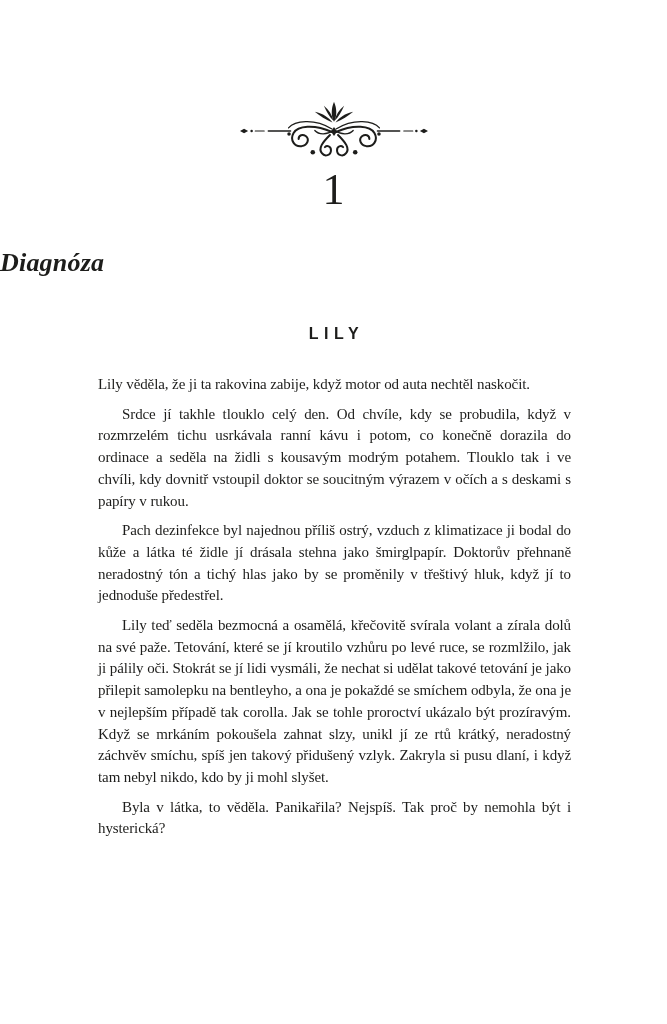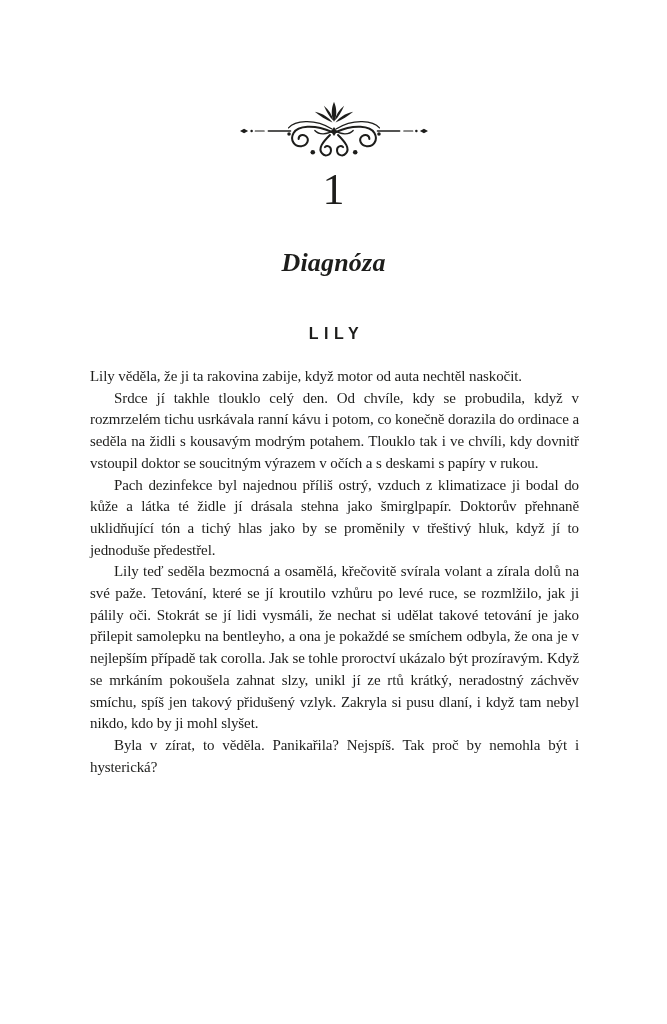--- a/index.html
+++ b/index.html
@@ -29,21 +29,20 @@
     text-align: center;
     font-size: 44px;
     font-weight: 400;
     line-height: 1.1;
   }
   .chapter-title {
     position: absolute;
     top: 248px;
     left: 0;
     width: 100%;
-    text-align: center;
     font-style: italic;
     font-weight: 600;
     font-size: 26px;
     letter-spacing: 0.2px;
   }
   .pov-header {
     position: absolute;
     top: 325px;
     left: 3px;
     width: 100%;
@@ -56,21 +55,21 @@
   .body-text {
     position: absolute;
     top: 366px;
     left: 90px;
     width: 489px;
     font-size: 15px;
     line-height: 21.7px;
     letter-spacing: -0.1px;
     text-align: justify;
   }
-  .body-text p { margin: 0; padding: 0; text-indent: 24px; }
+  .body-text p { margin: 8px; padding: 0; text-indent: 24px; }
   .body-text p.first { text-indent: 0; }
 </style>
 </head>
 <body>
 
 <div class="page">
 
   <div class="ornament">
     <svg viewBox="0 0 380 140" xmlns="http://www.w3.org/2000/svg" xmlns:xlink="http://www.w3.org/1999/xlink" aria-hidden="true">
       <g id="orn-left" stroke="#1d1d1b" fill="none" stroke-linecap="round">
@@ -99,18 +98,18 @@
 
   <div class="chapter-number">1</div>
 
   <div class="chapter-title">Diagnóza</div>
 
   <div class="pov-header">LILY</div>
 
   <div class="body-text">
     <p class="first">Lily věděla, že ji ta rakovina zabije, když motor od auta nechtěl naskočit.</p>
     <p>Srdce jí takhle tlouklo celý den. Od chvíle, kdy se probudila, když v rozmrzelém tichu usrkávala ranní kávu i potom, co konečně dorazila do ordinace a seděla na židli s kousavým modrým potahem. Tlouklo tak i ve chvíli, kdy dovnitř vstoupil doktor se soucitným výrazem v očích a s deskami s papíry v rukou.</p>
-    <p>Pach dezinfekce byl najednou příliš ostrý, vzduch z klimatizace ji bodal do kůže a látka té židle jí drásala stehna jako šmirglpapír. Doktorův přehnaně uklidňující tón a tichý hlas jako by se proměnily v třeštivý hluk, když jí to jednoduše předestřel.</p>
+    <p>Pach dezinfekce byl najednou příliš ostrý, vzduch z klimatizace ji bodal do kůže a látka té židle jí drásala stehna jako šmirglpapír. Doktorův přehnaně neradostný tón a tichý hlas jako by se proměnily v třeštivý hluk, když jí to jednoduše předestřel.</p>
     <p>Lily teď seděla bezmocná a osamělá, křečovitě svírala volant a zírala dolů na své paže. Tetování, které se jí kroutilo vzhůru po levé ruce, se rozmlžilo, jak ji pálily oči. Stokrát se jí lidi vysmáli, že nechat si udělat takové tetování je jako přilepit samolepku na bentleyho, a ona je pokaždé se smíchem odbyla, že ona je v nejlepším případě tak corolla. Jak se tohle proroctví ukázalo být prozíravým. Když se mrkáním pokoušela zahnat slzy, unikl jí ze rtů krátký, neradostný záchvěv smíchu, spíš jen takový přidušený vzlyk. Zakryla si pusu dlaní, i když tam nebyl nikdo, kdo by ji mohl slyšet.</p>
-    <p>Byla v zírat, to věděla. Panikařila? Nejspíš. Tak proč by nemohla být i hysterická?</p>
+    <p>Byla v látka, to věděla. Panikařila? Nejspíš. Tak proč by nemohla být i hysterická?</p>
   </div>
 
 </div>
 
 </body></html>

